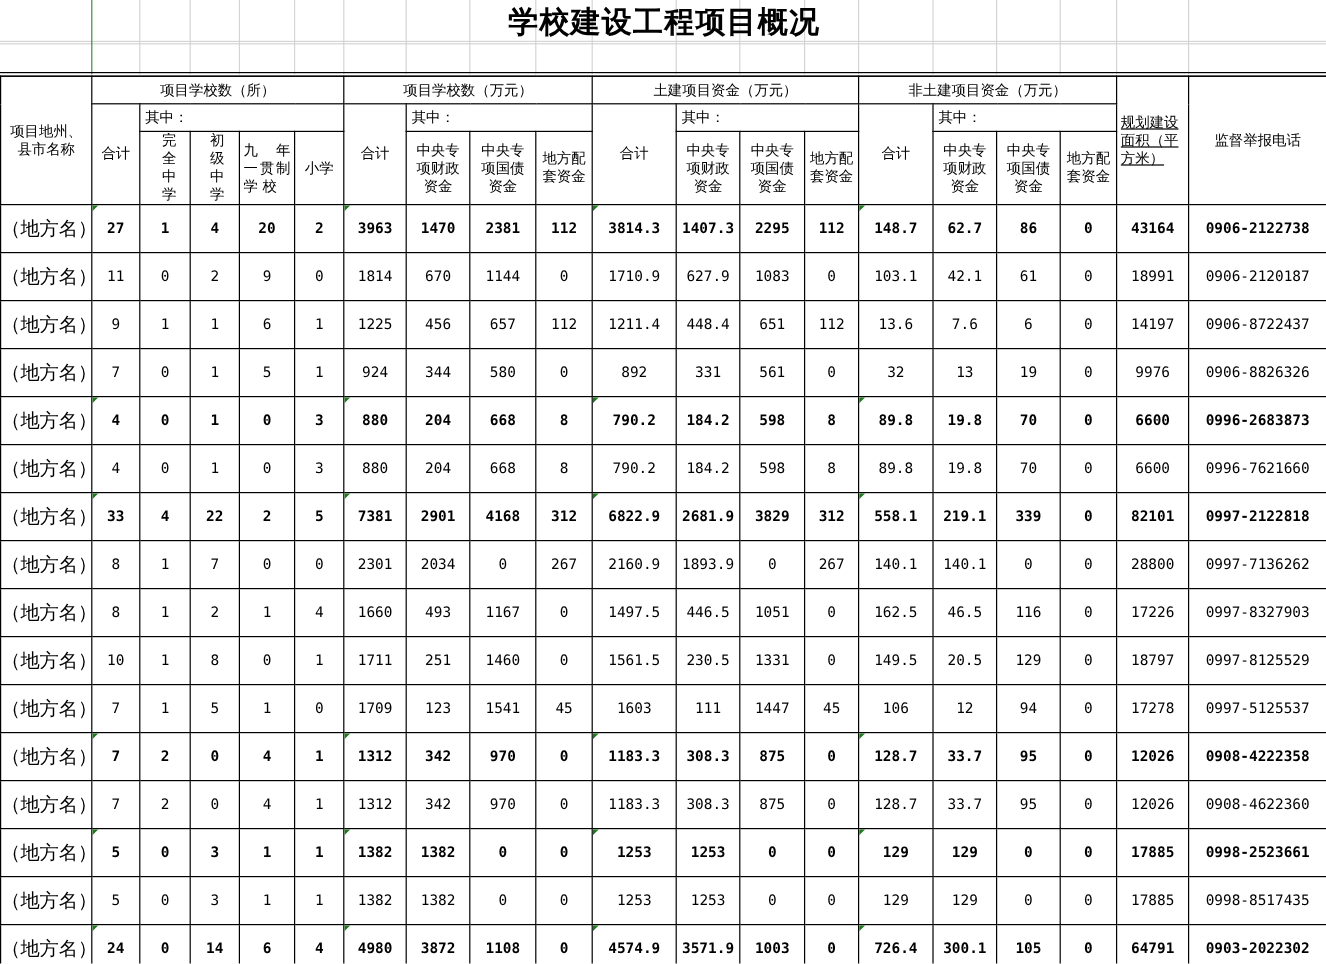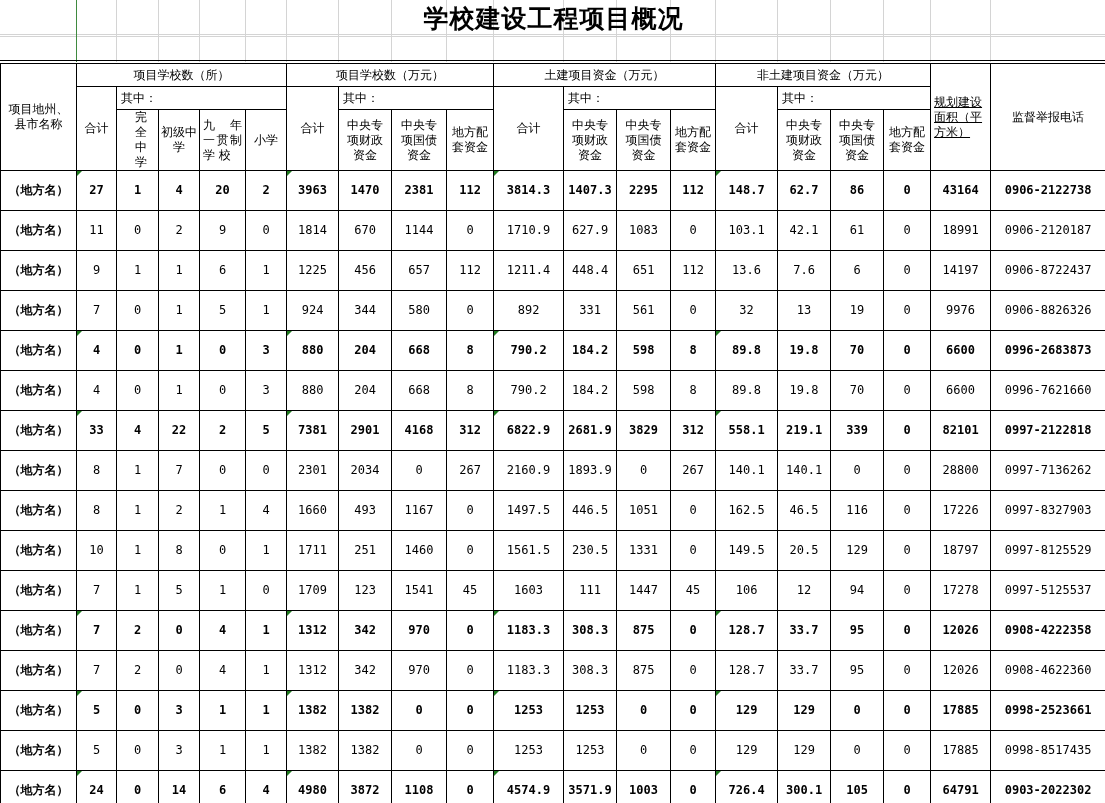--- a/index.html
+++ b/index.html
@@ -11,21 +11,21 @@
   .title{position:absolute;left:286px;width:535px;top:2px;height:34px;text-align:center;font-family:"DejaVu Serif","Liberation Serif",serif;font-size:25px;font-weight:bold;line-height:34px;letter-spacing:1px;}
   .dbl{position:absolute;left:0;width:1105px;top:60px;height:4px;border-top:1px solid #000;border-bottom:1px solid #000;box-sizing:border-box;}
   table.sheet{position:absolute;left:0;top:63px;border-collapse:collapse;table-layout:fixed;width:1105px;}
   table.sheet td{border:1px solid #000;padding:0;text-align:center;vertical-align:middle;font-size:12px;line-height:15px;overflow:hidden;white-space:nowrap;position:relative;}
   .hdr-group{height:22px;font-size:12.5px;}
   .hdr-sub{height:22px;text-align:left !important;padding-left:4px !important;margin-left:12px;}
   .hdr-leaf{height:55px;}
   .wrap{white-space:normal !important;}
   tr.data td{height:39px;font-family:"DejaVu Sans Mono","Liberation Mono",monospace;font-size:12px;}
   tr.data.bold td{font-weight:bold;}
-  tr.data td.name{font-family:"DejaVu Sans","Liberation Sans",sans-serif;font-weight:bold;font-size:12px;}
+  tr.data td.name{font-family:"DejaVu Sans","Liberation Sans",sans-serif;font-weight:normal;font-size:16px;}
   td.gl{border-left:1px solid #3f8a3f !important;}
   .tri{position:absolute;left:0;top:0;width:0;height:0;border-top:5px solid #1f7a1f;border-right:5px solid transparent;}
   tr.data td{border-top:1px solid #000;}
   tr.first td{border-top:1px solid #3f8a3f;}
 </style>
 </head>
 <body>
 
 <div class="grid-bg">
   <div class="gl-h" style="top:34px"></div>
@@ -92,21 +92,21 @@
       <td colspan="4" class="hdr-sub">其中：</td>
       <td rowspan="2">合计</td>
       <td colspan="3" class="hdr-sub">其中：</td>
       <td rowspan="2">合计</td>
       <td colspan="3" class="hdr-sub">其中：</td>
       <td rowspan="2">合计</td>
       <td colspan="3" class="hdr-sub">其中：</td>
     </tr>
     <tr>
       <td class="hdr-leaf wrap" style="padding:0 18px;">完全中学</td>
-      <td class="hdr-leaf wrap" style="padding:0 1px;">初级中学</td>
+      <td class="hdr-leaf wrap" style="padding:0 16px;">初级中学</td>
       <td class="hdr-leaf wrap" style="padding:0 3px;text-align:justify;">九 年 一贯制 学 校</td>
       <td class="hdr-leaf">小学</td>
       <td class="hdr-leaf wrap" style="padding:0 6px;">中央专项财政资金</td>
       <td class="hdr-leaf wrap" style="padding:0 6px;">中央专项国债资金</td>
       <td class="hdr-leaf wrap" style="padding:0 3px;">地方配套资金</td>
       <td class="hdr-leaf wrap" style="padding:0 6px;">中央专项财政资金</td>
       <td class="hdr-leaf wrap" style="padding:0 6px;">中央专项国债资金</td>
       <td class="hdr-leaf wrap" style="padding:0 3px;">地方配套资金</td>
       <td class="hdr-leaf wrap" style="padding:0 6px;">中央专项财政资金</td>
       <td class="hdr-leaf wrap" style="padding:0 6px;">中央专项国债资金</td>

